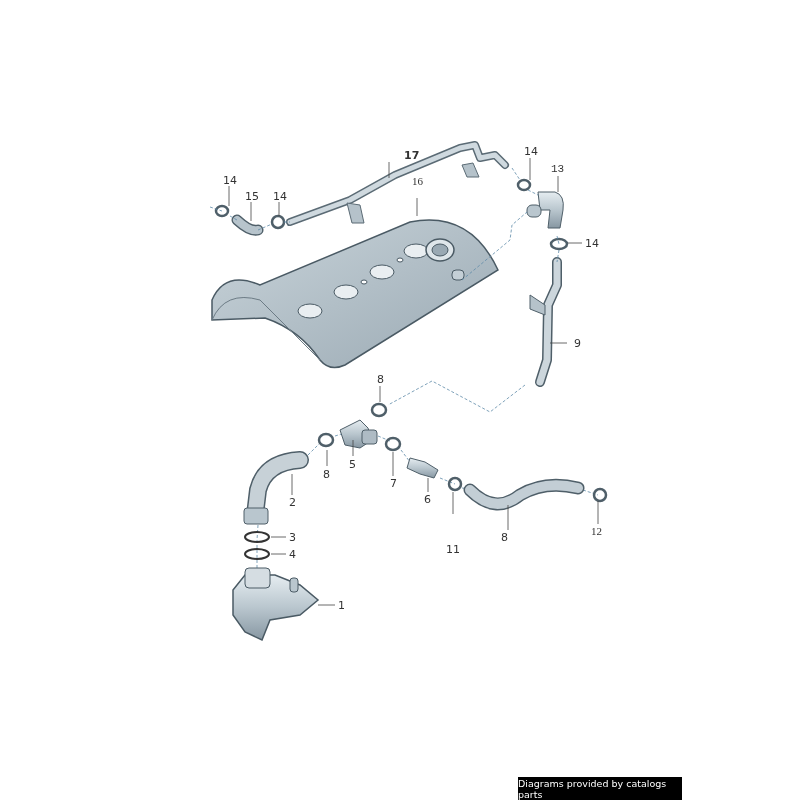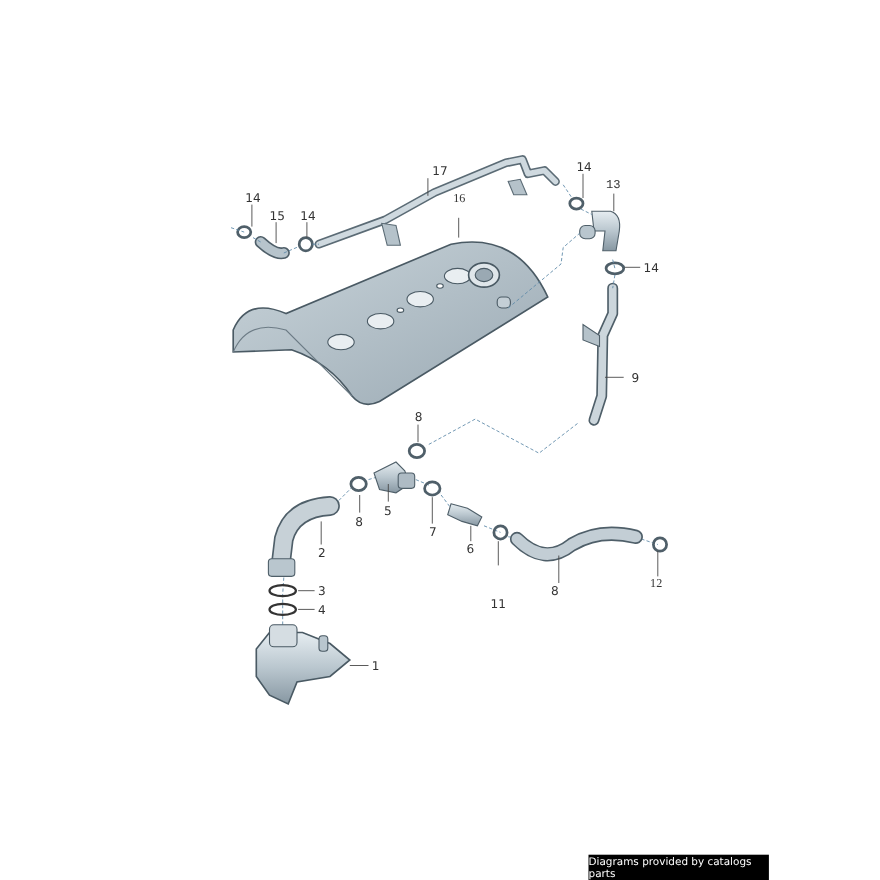--- a/index.html
+++ b/index.html
@@ -1,19 +1,19 @@
 <!DOCTYPE html>
 <html><head>
 <meta charset="utf-8">
 <style>
   html, body { margin:0; padding:0; background:#ffffff; }
   body { width:800px; height:800px; position:relative; overflow:hidden; font-family:"DejaVu Sans", sans-serif; }
   #diagram { position:absolute; left:0; top:0; width:800px; height:800px; }
   .callout { position:absolute; font-size:11px; color:#333; line-height:1; }
-  .footer-badge { position:absolute; left:518px; top:777px; width:164px; height:23px; background:#000; color:#fff; font-size:9.5px; display:flex; align-items:center; justify-content:center;margin-left:17px; }
+  .footer-badge { position:absolute; left:518px; top:777px; width:164px; height:23px; background:#000; color:#fff; font-size:9.5px; display:flex; align-items:center; justify-content:center; }
 </style>
 </head>
 <body>
 
 <svg id="diagram" viewBox="0 0 800 800" xmlns="http://www.w3.org/2000/svg">
   <defs>
     <linearGradient id="metal" x1="0" y1="0" x2="0" y2="1">
       <stop offset="0" stop-color="#e6edf1"></stop>
       <stop offset="0.5" stop-color="#b9c6ce"></stop>
       <stop offset="1" stop-color="#8797a2"></stop>
@@ -151,21 +151,21 @@
     <line x1="453" y1="492" x2="453" y2="514"></line>
     <line x1="508" y1="505" x2="508" y2="530"></line>
     <line x1="598" y1="501" x2="598" y2="524"></line>
     <line x1="292" y1="474" x2="292" y2="495"></line>
     <line x1="271" y1="537" x2="286" y2="537"></line>
     <line x1="271" y1="554" x2="286" y2="554"></line>
     <line x1="318" y1="605" x2="335" y2="605"></line>
   </g>
 </svg>
 
-<span class="callout" style="left:393px;top:150px;">17</span>
+<span class="callout" style="left:404px;top:150px;font-weight:bold;">17</span>
 <span class="callout" style="left:412px;top:176px;font-family:Liberation Serif, serif;">16</span>
 <span class="callout" style="left:245px;top:191px;">15</span>
 <span class="callout" style="left:223px;top:175px;">14</span>
 <span class="callout" style="left:273px;top:191px;">14</span>
 <span class="callout" style="left:524px;top:146px;">14</span>
 <span class="callout" style="left:551px;top:164px;font-family:Liberation Mono, monospace;">13</span>
 <span class="callout" style="left:585px;top:238px;">14</span>
 <span class="callout" style="left:574px;top:338px;">9</span>
 <span class="callout" style="left:377px;top:374px;">8</span>
 <span class="callout" style="left:349px;top:459px;">5</span>

